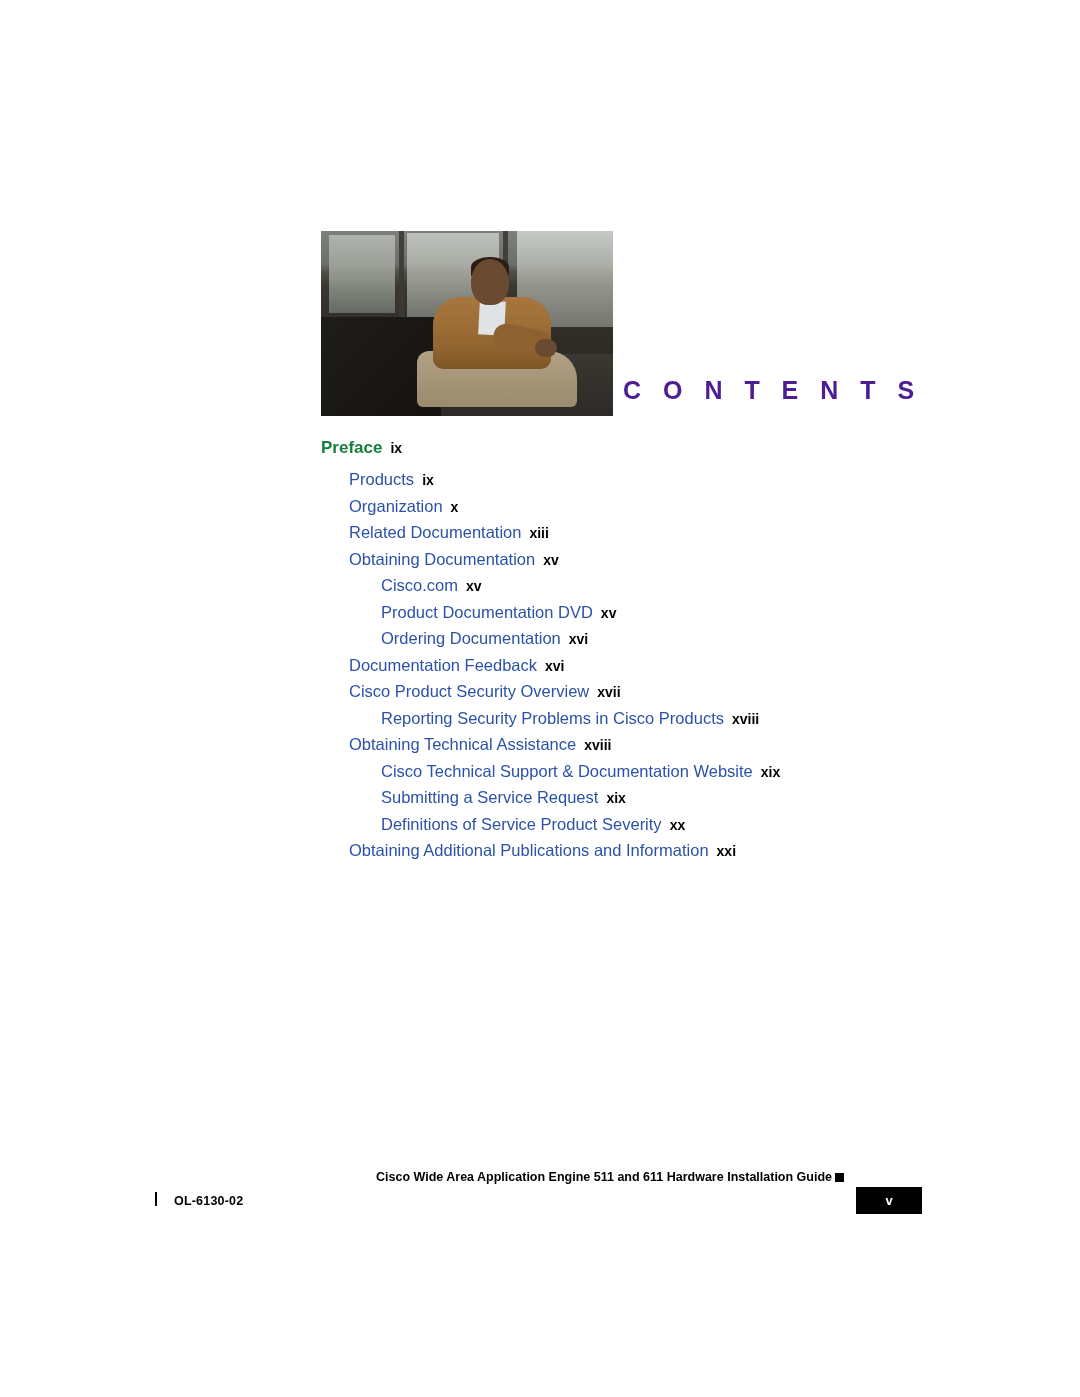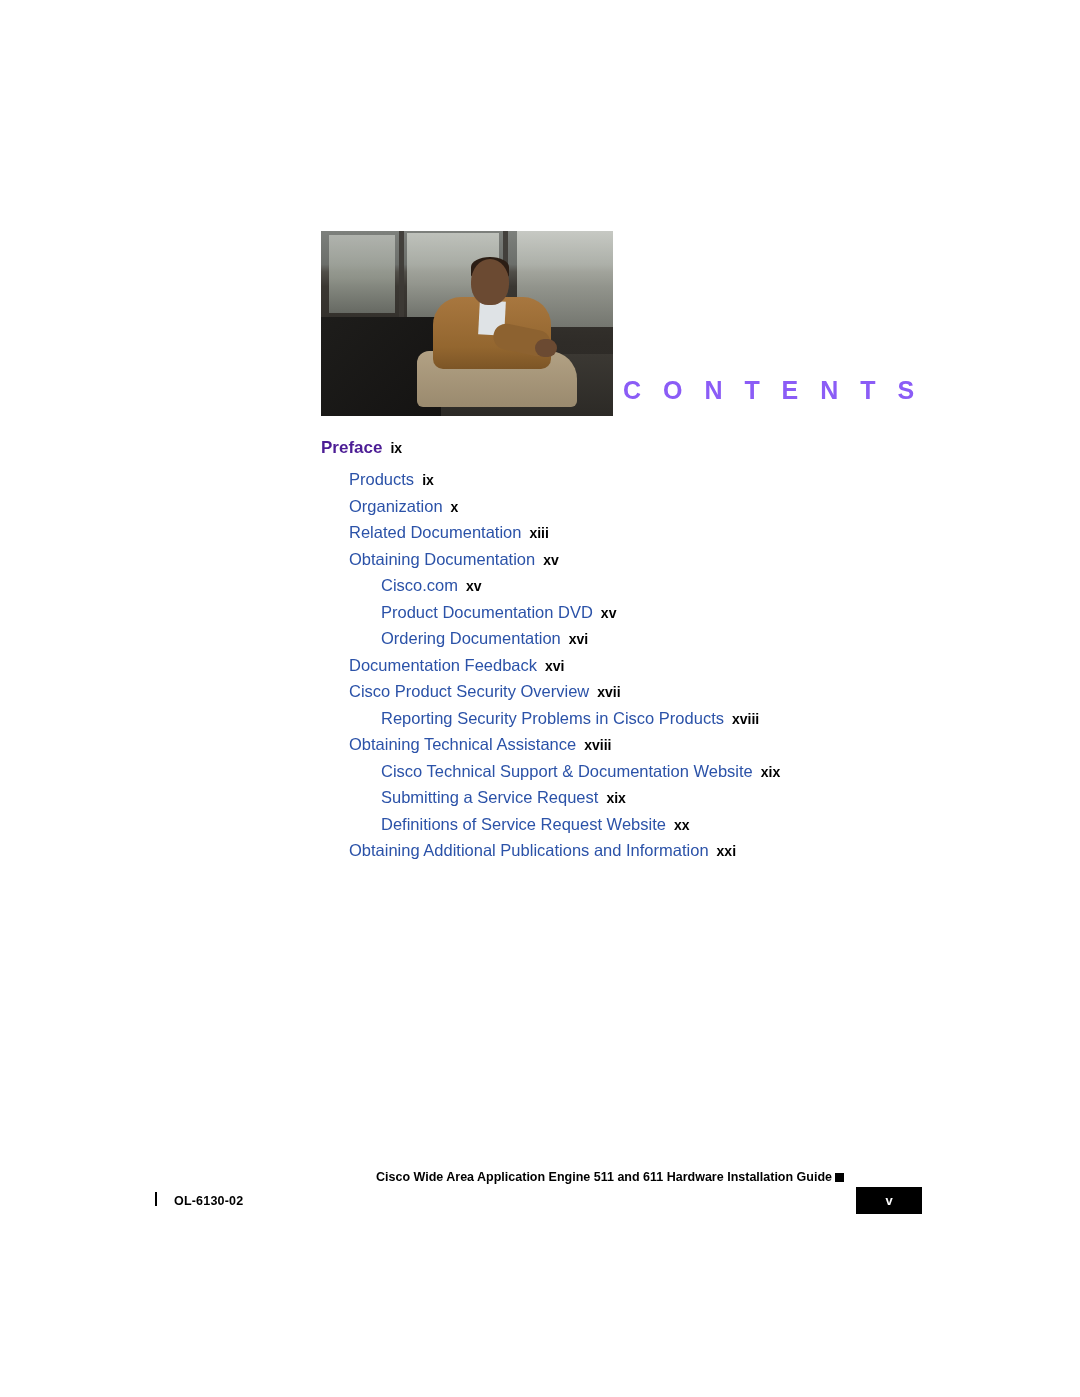--- a/index.html
+++ b/index.html
@@ -155,21 +155,21 @@
   }
 
   .contents-word {
     position: absolute;
     left: 302px;
     top: 145px;
     font-family: "Liberation Sans", sans-serif;
     font-size: 25px;
     font-weight: bold;
     letter-spacing: 7.5px;
-    color: #8b5cf6;
+    color: #4c1d95;
     white-space: nowrap;
   }
 
   
   .toc {
     position: absolute;
     left: 321px;
     top: 438px;
     width: 700px;
   }
@@ -187,21 +187,21 @@
     color: #000000;
     margin-left: 8px;
   }
 
   
   .lvl0 {
     margin-left: 0px;
     margin-bottom: 12px;
   }
   .lvl0 .title {
-    color: #4c1d95;
+    color: #15803d;
     font-weight: bold;
     font-size: 17px;
   }
   .lvl0 .page {
     color: #000;
   }
 
   .lvl1 {
     margin-left: 28px;
     margin-bottom: 7.5px;
@@ -353,21 +353,21 @@
 
   <div class="toc-line lvl2">
     <span class="title">Cisco Technical Support &amp; Documentation Website</span><span class="page">xix</span>
   </div>
 
   <div class="toc-line lvl2">
     <span class="title">Submitting a Service Request</span><span class="page">xix</span>
   </div>
 
   <div class="toc-line lvl2">
-    <span class="title">Definitions of Service Request Website</span><span class="page">xx</span>
+    <span class="title">Definitions of Service Product Severity</span><span class="page">xx</span>
   </div>
 
   <div class="toc-line lvl1">
     <span class="title">Obtaining Additional Publications and Information</span><span class="page">xxi</span>
   </div>
 
 </div>
 
 <div class="footer">
   <div class="footer-title">Cisco Wide Area Application Engine 511 and 611 Hardware Installation Guide</div>

